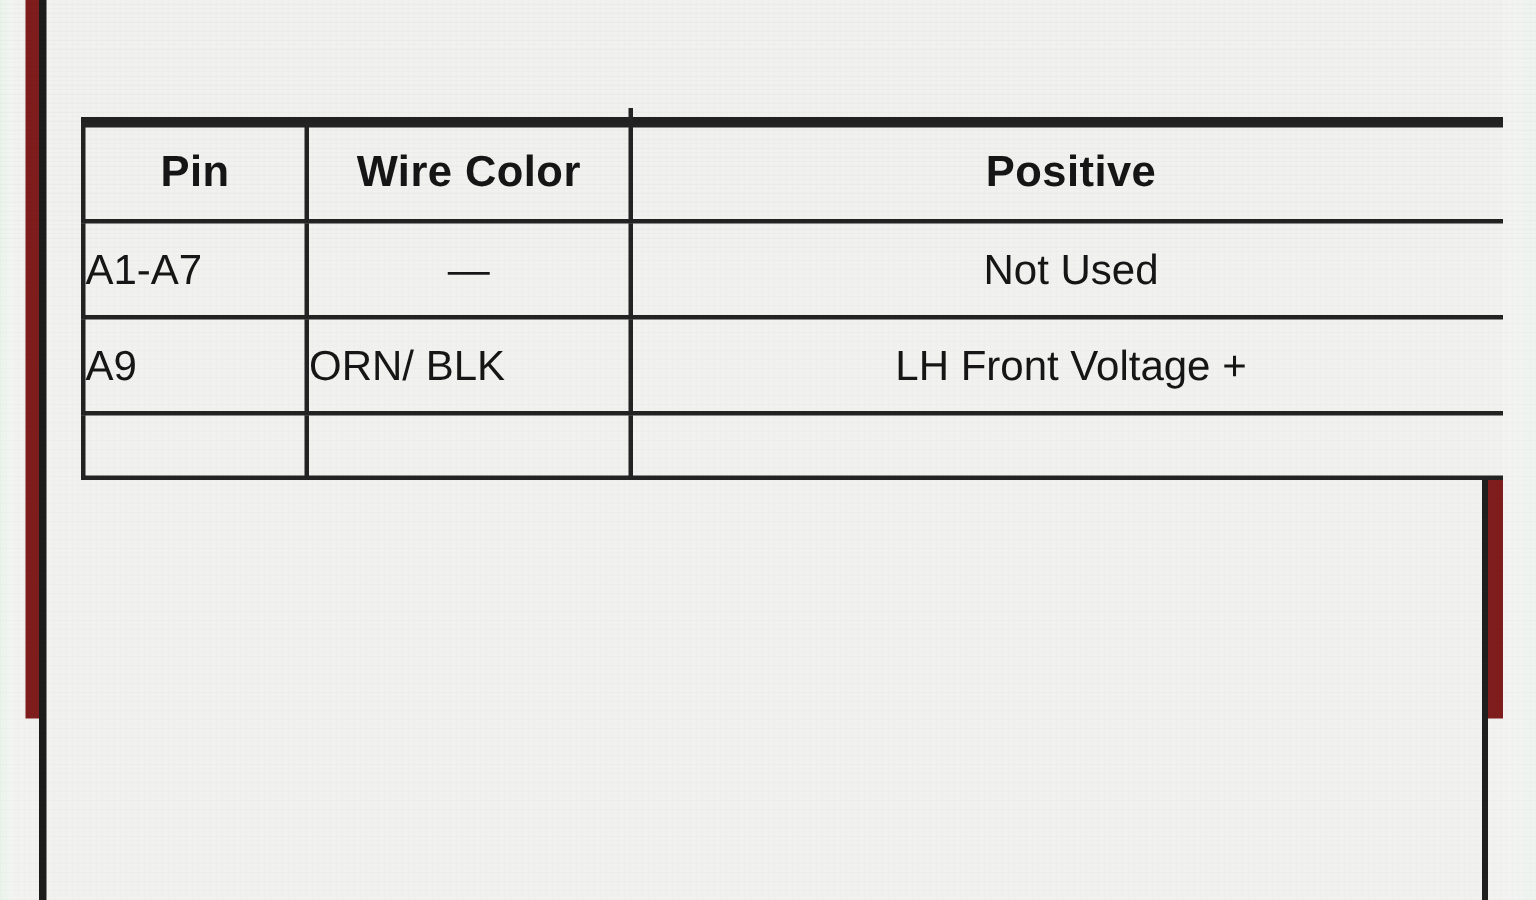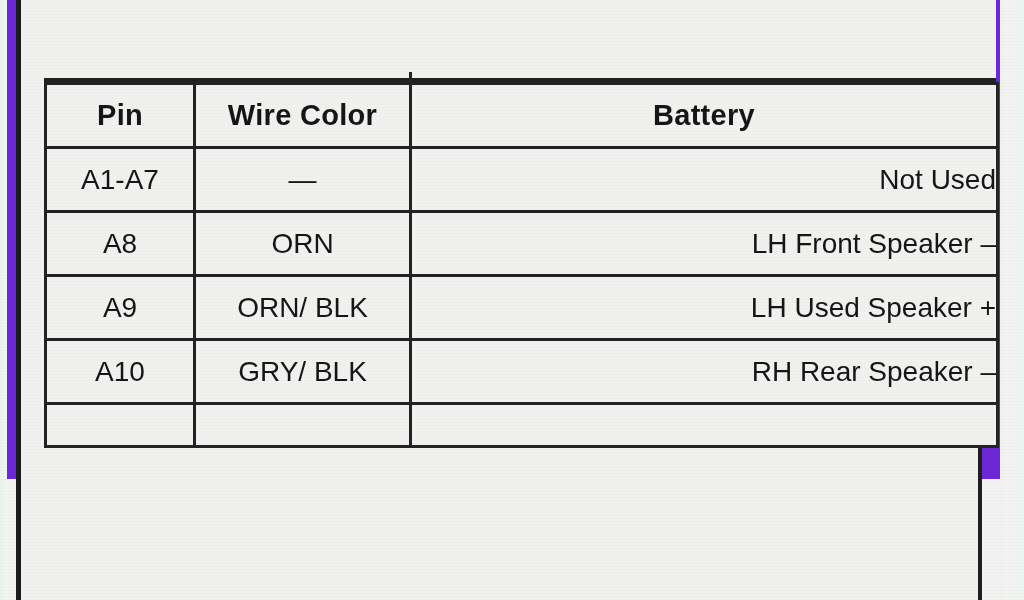--- a/index.html
+++ b/index.html
@@ -36,25 +36,25 @@
     right: 0;
     top: 0;
     width: 22px;
     height: 600px;
     background: linear-gradient(to left, #edf3ee 0%, #f2f4f2 55%, #f3f3f2 100%);
   }
 
   
   .page-body {
     position: absolute;
-    left: 7px;
+    left: 17px;
     top: 0;
     width: 993px;
     height: 479px;
-    background: #6d28d9;
+    background: #7f1d1d;
   }
 
   
   .frame {
     position: absolute;
     left: 9px;           
     top: -6px;
     width: 966px;
     height: 606px;
     border-left: 5px solid #1b1b1b;
@@ -111,24 +111,24 @@
     font-weight: bold;
     letter-spacing: 0.3px;
     text-align: center;
   }
   .pin-table td {
     font-size: 28px;
     font-weight: normal;
   }
   .cell-pin,
   .cell-wire {
+    text-align: left;
+  }
+  .cell-func {
     text-align: center;
-  }
-  .cell-func {
-    text-align: right;
     padding-left: 22px;
   }
   .cell-dash {
     text-align: center;
     letter-spacing: 0;
   }
 
   
   .partial-row td {
     height: 40px;
@@ -162,43 +162,33 @@
       <table class="pin-table">
         <colgroup>
           <col class="c-pin">
           <col class="c-wire">
           <col class="c-func">
         </colgroup>
         <thead>
           <tr>
             <th>Pin</th>
             <th>Wire Color</th>
-            <th>Battery</th>
+            <th>Positive</th>
           </tr>
         </thead>
         <tbody>
           <tr>
             <td class="cell-pin">A1-A7</td>
             <td class="cell-dash">—</td>
             <td class="cell-func">Not Used</td>
           </tr>
           <tr>
-            <td class="cell-pin">A8</td>
-            <td class="cell-wire">ORN</td>
-            <td class="cell-func">LH Front Speaker –</td>
-          </tr>
-          <tr>
             <td class="cell-pin">A9</td>
             <td class="cell-wire">ORN/ BLK</td>
-            <td class="cell-func">LH Used Speaker +</td>
-          </tr>
-          <tr>
-            <td class="cell-pin">A10</td>
-            <td class="cell-wire">GRY/ BLK</td>
-            <td class="cell-func">RH Rear Speaker –</td>
+            <td class="cell-func">LH Front Voltage +</td>
           </tr>
           <tr class="partial-row">
             <td class="cell-pin"></td>
             <td class="cell-wire"></td>
             <td class="cell-func"></td>
           </tr>
         </tbody>
       </table>
 
     </div>

